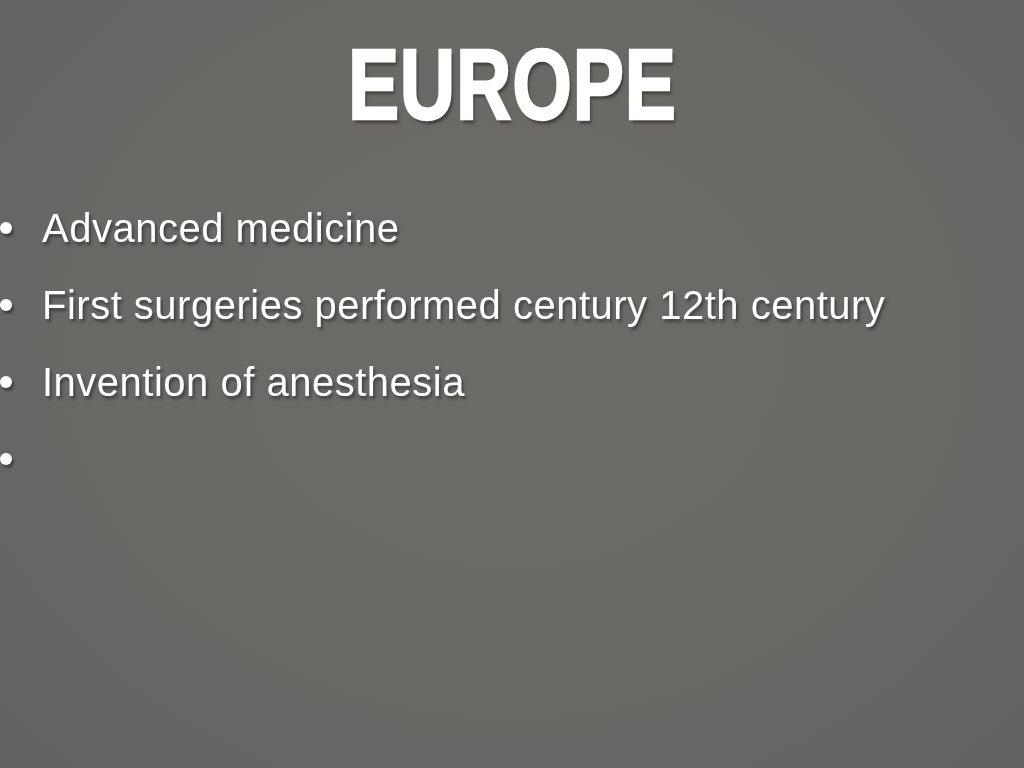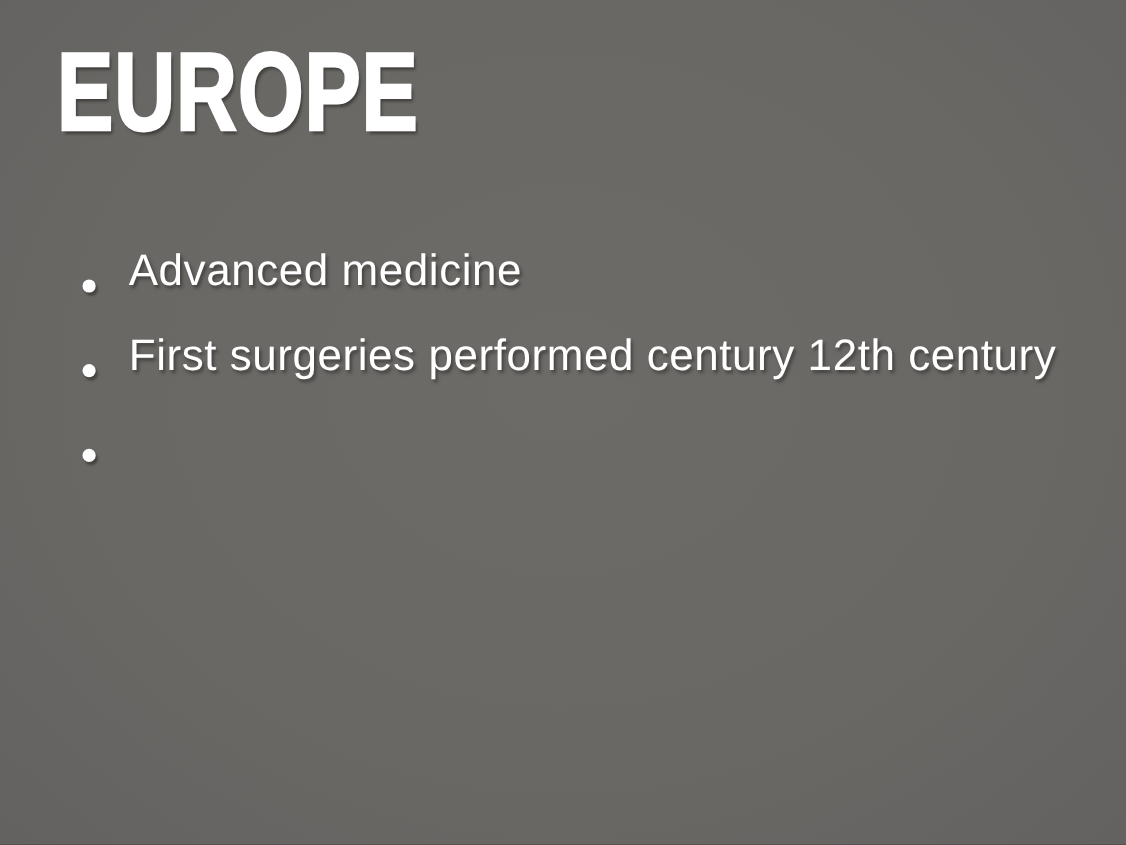--- a/index.html
+++ b/index.html
@@ -14,21 +14,21 @@
     overflow: hidden;
     background: radial-gradient(ellipse at 50% 45%, #6d6b68 0%, #6a6865 60%, #646260 100%);
     font-family: "Liberation Sans", sans-serif;
     -webkit-font-smoothing: antialiased;
   }
   .title-wrap {
     position: absolute;
     top: 34px;
     left: 0;
     width: 1024px;
-    text-align: left;
+    text-align: center;
   }
   .slide-title {
     display: inline-block;
     margin: 0;
     color: #ffffff;
     font-size: 101px;
     line-height: 1.0;
     font-weight: 900;
     letter-spacing: 1px;
     transform: scaleX(0.76);
@@ -41,23 +41,22 @@
     position: absolute;
     top: 189px;
     left: 0;
     width: 1024px;
     margin: 0;
     padding: 0;
     list-style: none;
   }
   .bullet-item {
     display: flex;
-    align-items: flex-end;
+    align-items: center;
     height: 77px;
-    padding-left: 75px;
   }
   .bullet-dot {
     flex: 0 0 auto;
     width: 12px;
     height: 12px;
     border-radius: 50%;
     background: #ffffff;
     margin-right: 30px;
     box-shadow: 2px 3px 2px rgba(35, 33, 30, 0.5);
   }
@@ -84,16 +83,20 @@
     <li class="bullet-item">
       <span class="bullet-dot"></span>
       <span class="bullet-text">Advanced medicine</span>
     </li>
     <li class="bullet-item">
       <span class="bullet-dot"></span>
       <span class="bullet-text">First surgeries performed century 12th century</span>
     </li>
     <li class="bullet-item">
       <span class="bullet-dot"></span>
+      <span class="bullet-text">Invention of anesthesia</span>
+    </li>
+    <li class="bullet-item">
+      <span class="bullet-dot"></span>
     </li>
   </ul>
 
 </div>
 
 </body></html>

